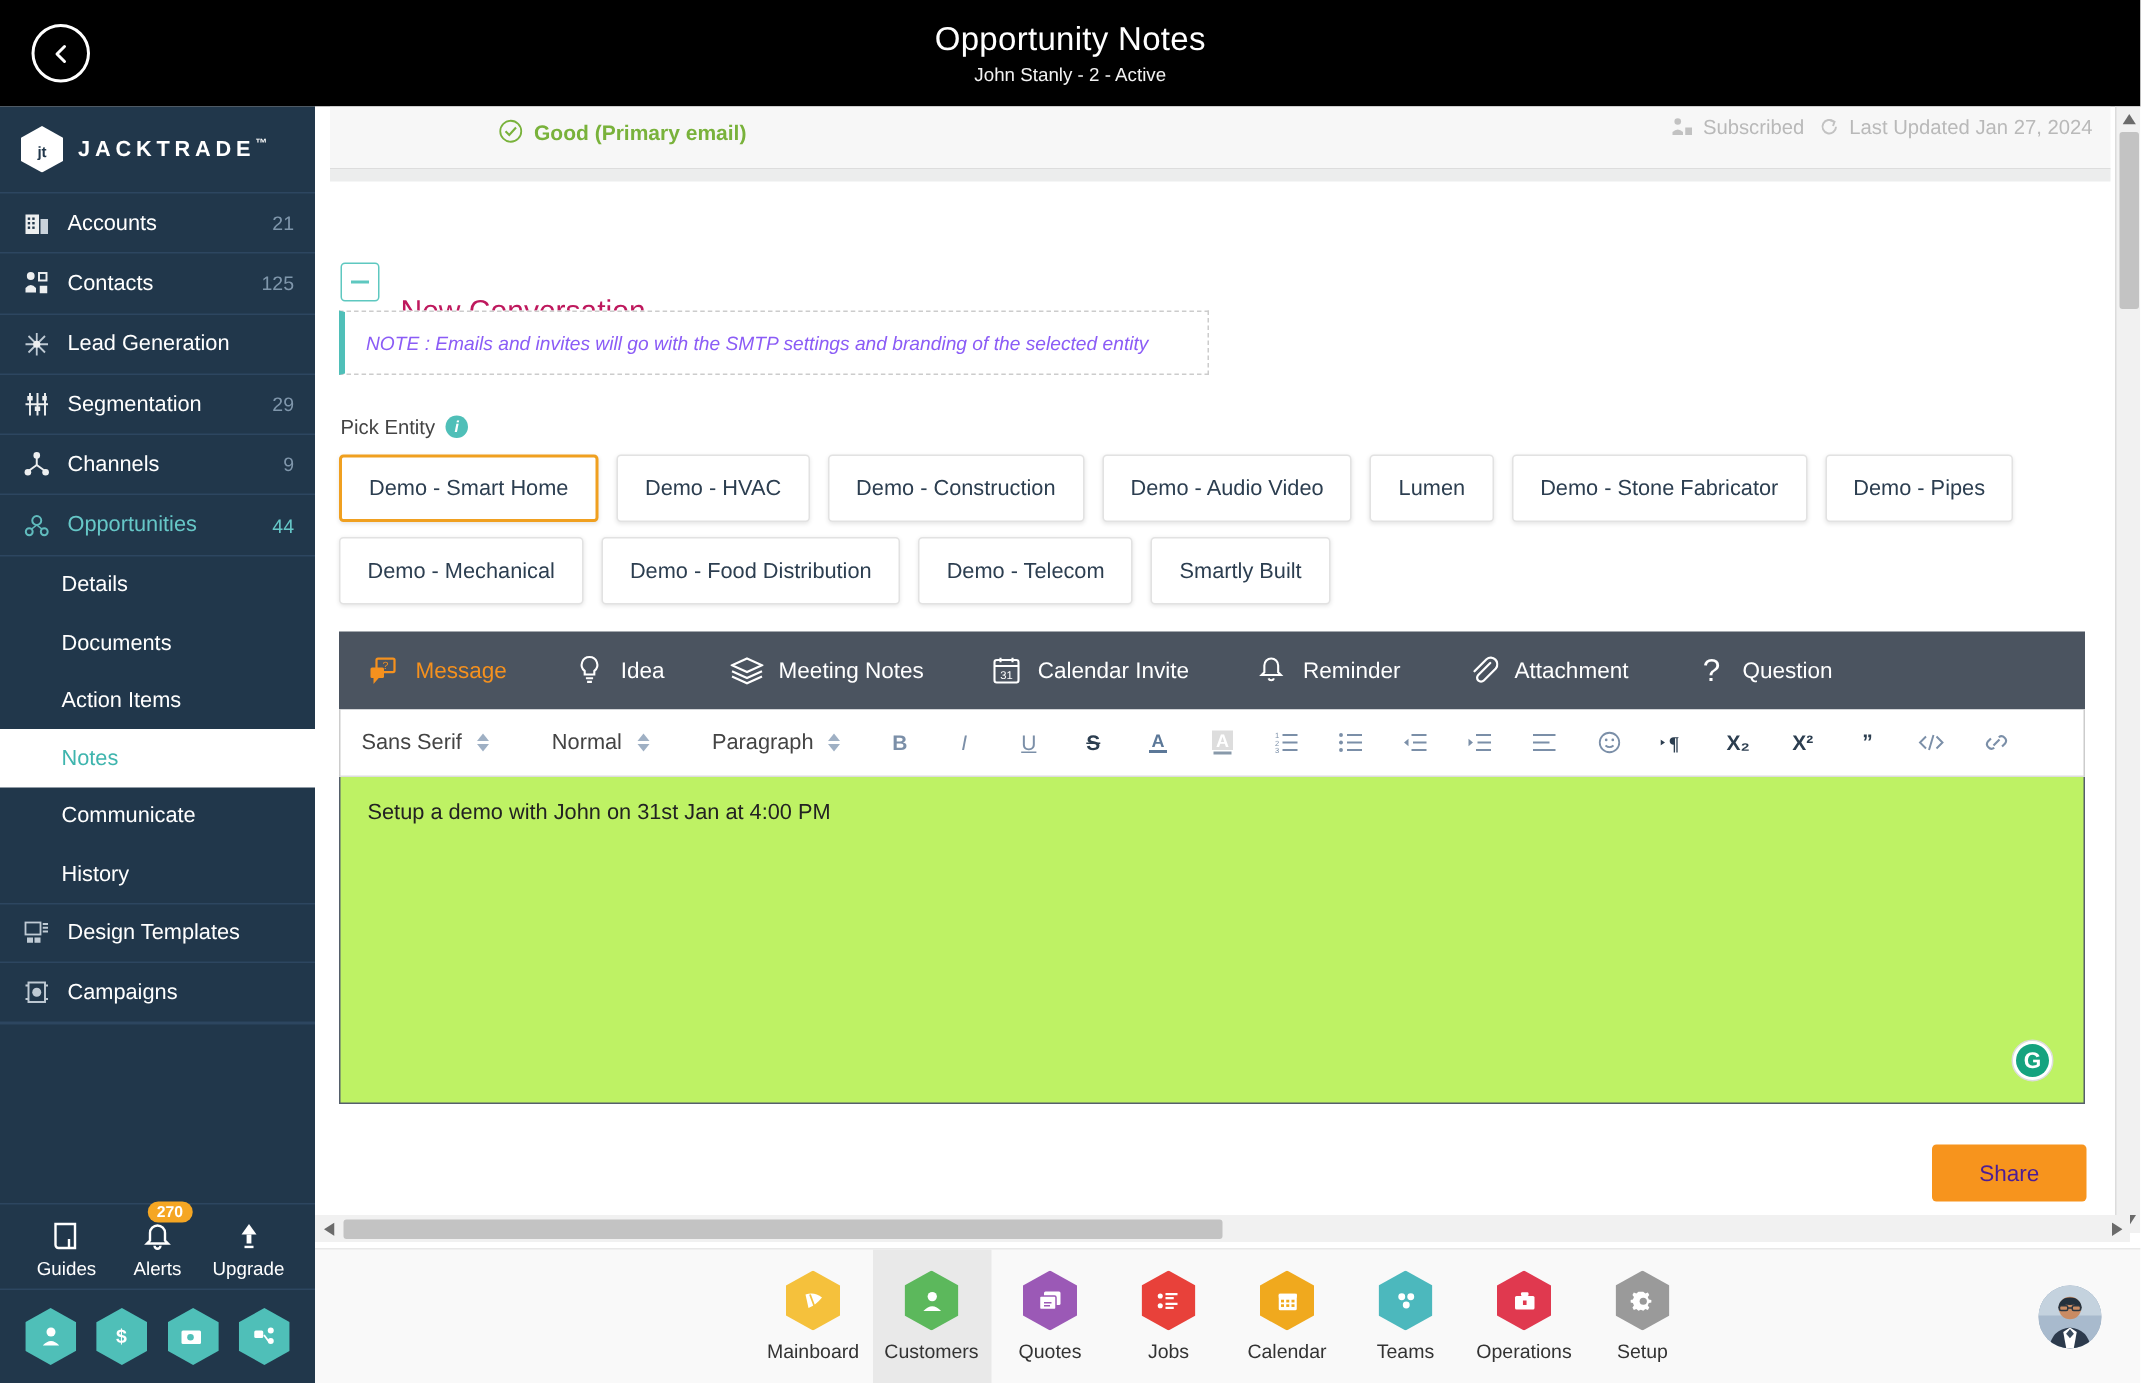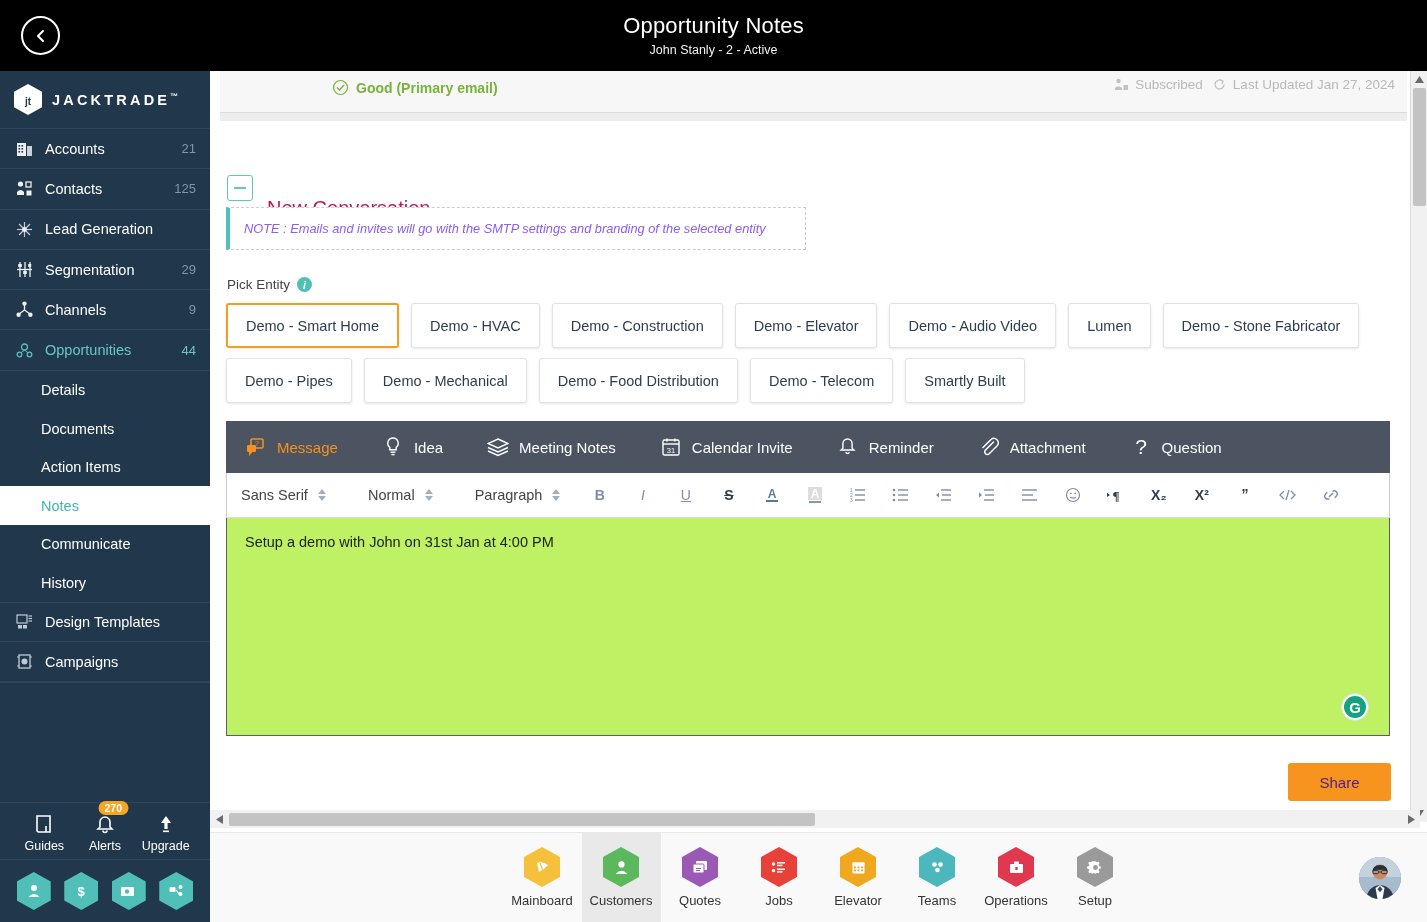--- a/index.html
+++ b/index.html
@@ -567,23 +567,20 @@
 
     <div class="entity-wrap">
       <div class="entity-btn selected">
           <span>Demo - Smart Home</span>
         </div>
       <div class="entity-btn">
           <span>Demo - HVAC</span>
         </div>
       <div class="entity-btn">
           <span>Demo - Construction</span>
-        </div>
-      <div class="entity-btn">
-          <span>Demo - Elevator</span>
         </div>
       <div class="entity-btn">
           <span>Demo - Audio Video</span>
         </div>
       <div class="entity-btn">
           <span>Lumen</span>
         </div>
       <div class="entity-btn">
           <span>Demo - Stone Fabricator</span>
         </div>
@@ -916,21 +913,21 @@
               <g fill="#f0a91e">
                 <rect x="4" y="7.5" width="2" height="1.8"></rect>
                 <rect x="7.5" y="7.5" width="2" height="1.8"></rect>
                 <rect x="11" y="7.5" width="2" height="1.8"></rect>
                 <rect x="4" y="10.5" width="2" height="1.8"></rect>
                 <rect x="7.5" y="10.5" width="2" height="1.8"></rect>
                 <rect x="11" y="10.5" width="2" height="1.8"></rect>
               </g>
             </svg>
         </span>
-        <span>Elevator</span>
+        <span>Calendar</span>
       </div>
       <div class="bnav">
         <span class="bhex">
           <span class="shape" style="background:#4cb8bd"></span>
           <svg width="17" height="17" viewBox="0 0 17 17">
               <circle cx="5.5" cy="5.5" r="2.3" fill="#ffffff"></circle>
               <circle cx="11.5" cy="5.5" r="2.3" fill="#ffffff"></circle>
               <circle cx="8.5" cy="11" r="2.3" fill="#ffffff"></circle>
             </svg>
         </span>

